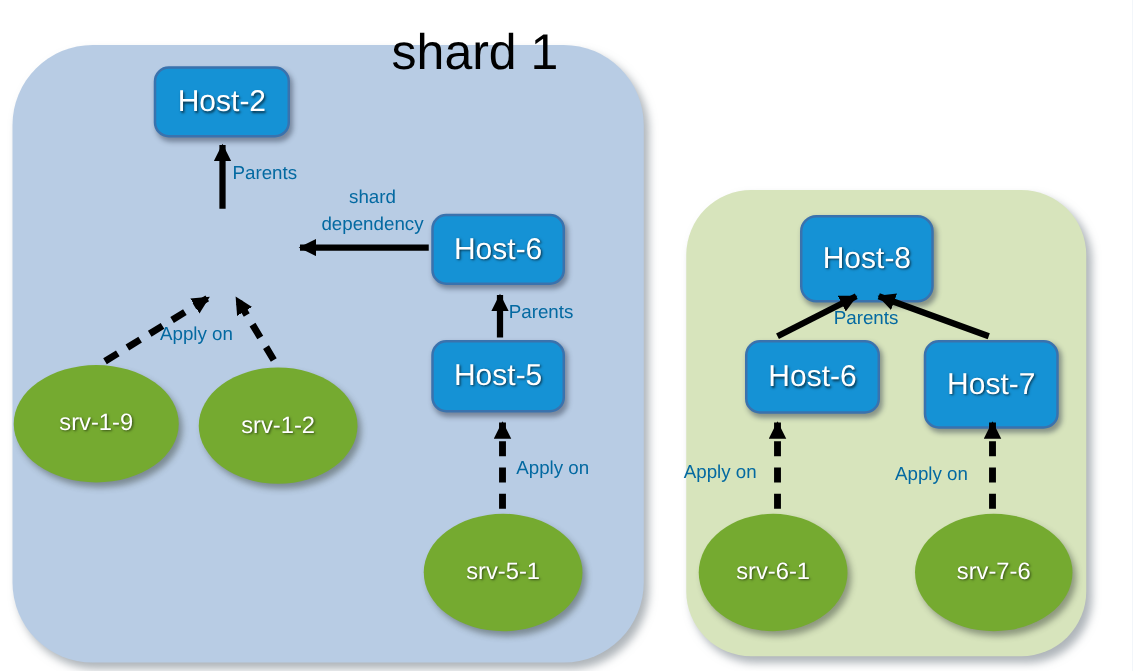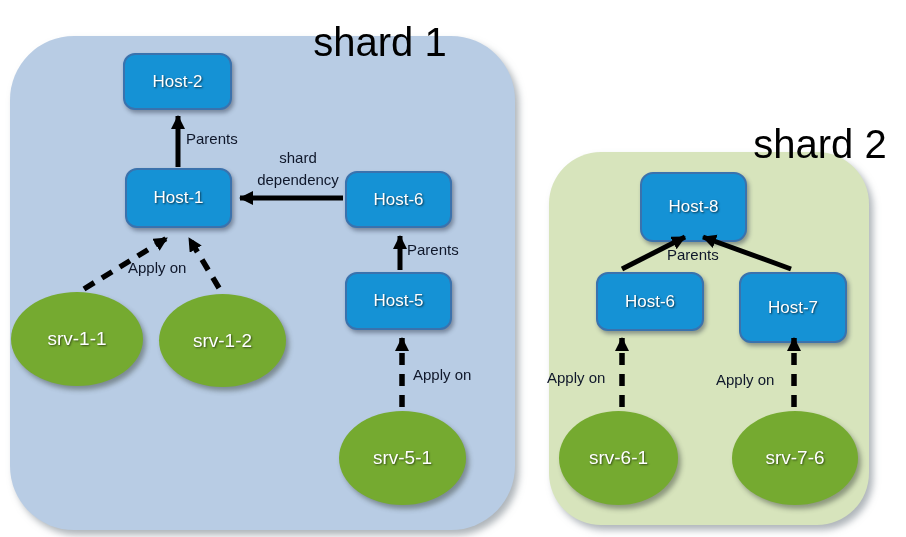--- a/index.html
+++ b/index.html
@@ -19,49 +19,48 @@
   }
   .title1{left:300px;top:20px;width:160px;}
   .title2{left:740px;top:122px;width:160px;}
   .host-node{
     position:absolute;z-index:3;
     background:var(--host_fill);
     border:2px solid var(--host_border);
     border-radius:12px;
     box-shadow:2px 3px 4px rgba(40,50,70,0.45);
     display:flex;align-items:center;justify-content:center;
-    color:#fff;font-size:17px;
+    color:#fff;font-size:24px;
     text-shadow:1px 1px 2px rgba(0,0,0,0.65);
     box-sizing:border-box;
   }
   .service-node{
     position:absolute;z-index:3;
     background:var(--service_fill);
     border-radius:50%;
     box-shadow:3px 4px 5px rgba(50,60,50,0.45);
     display:flex;align-items:center;justify-content:center;
     color:#fff;font-size:19px;
     text-shadow:1px 1px 2px rgba(0,0,0,0.55);
   }
   .edges{position:absolute;left:0;top:0;z-index:5;pointer-events:none;}
   .edge-label{
-    position:absolute;z-index:6;font-size:15px;color:#0f172a;white-space:nowrap;
+    position:absolute;z-index:6;font-size:15px;color:#0369a1;white-space:nowrap;
   }
   .host-dep{white-space:pre-line;text-align:center;line-height:22px;width:100px;}
 </style>
 </head>
 <body>
 
 <div class="canvas">
 
   <div class="shard-container shard1"></div>
   <div class="shard-container shard2"></div>
 
   <div class="shard-title title1">shard 1</div>
-  <div class="shard-title title2">shard 2</div>
 
   <svg class="edges" width="906" height="537">
     <defs>
       <marker id="arrow" markerWidth="16" markerHeight="16" refX="13" refY="7" orient="auto" markerUnits="userSpaceOnUse">
         <path d="M0,0 L14,7 L0,14 Z" fill="#000"></path>
       </marker>
     </defs>
 
     <line x1="178" y1="167" x2="178" y2="116" stroke="#000" stroke-width="5" marker-end="url(#arrow)"></line>
     <line x1="343" y1="198" x2="240" y2="198" stroke="#000" stroke-width="5" marker-end="url(#arrow)"></line>
@@ -72,25 +71,24 @@
     <line x1="402" y1="407" x2="402" y2="338" stroke="#000" stroke-width="5.5" stroke-dasharray="12 9" marker-end="url(#arrow)"></line>
 
     <line x1="622" y1="269" x2="685" y2="237" stroke="#000" stroke-width="5" marker-end="url(#arrow)"></line>
     <line x1="791" y1="269" x2="703" y2="237" stroke="#000" stroke-width="5" marker-end="url(#arrow)"></line>
 
     <line x1="622" y1="407" x2="622" y2="338" stroke="#000" stroke-width="5.5" stroke-dasharray="12 9" marker-end="url(#arrow)"></line>
     <line x1="794" y1="407" x2="794" y2="338" stroke="#000" stroke-width="5.5" stroke-dasharray="12 9" marker-end="url(#arrow)"></line>
   </svg>
 
   <div class="host-node" style="left:123px;top:53px;width:109px;height:57px;">Host-2</div>
-  <div class="host-node" style="left:125px;top:168px;width:107px;height:60px;">Host-1</div>
   <div class="host-node" style="left:345px;top:171px;width:107px;height:57px;">Host-6</div>
   <div class="host-node" style="left:345px;top:272px;width:107px;height:58px;">Host-5</div>
 
-  <div class="service-node" style="left:11px;top:292px;width:132px;height:94px;">srv-1-1</div>
+  <div class="service-node" style="left:11px;top:292px;width:132px;height:94px;">srv-1-9</div>
   <div class="service-node" style="left:159px;top:294px;width:127px;height:93px;">srv-1-2</div>
   <div class="service-node" style="left:339px;top:411px;width:127px;height:94px;">srv-5-1</div>
 
   <div class="host-node" style="left:640px;top:172px;width:107px;height:70px;border-radius:13px;">Host-8</div>
   <div class="host-node" style="left:596px;top:272px;width:108px;height:59px;">Host-6</div>
   <div class="host-node" style="left:739px;top:272px;width:108px;height:71px;">Host-7</div>
 
   <div class="service-node" style="left:559px;top:411px;width:119px;height:94px;">srv-6-1</div>
   <div class="service-node" style="left:732px;top:411px;width:126px;height:94px;">srv-7-6</div>
 

